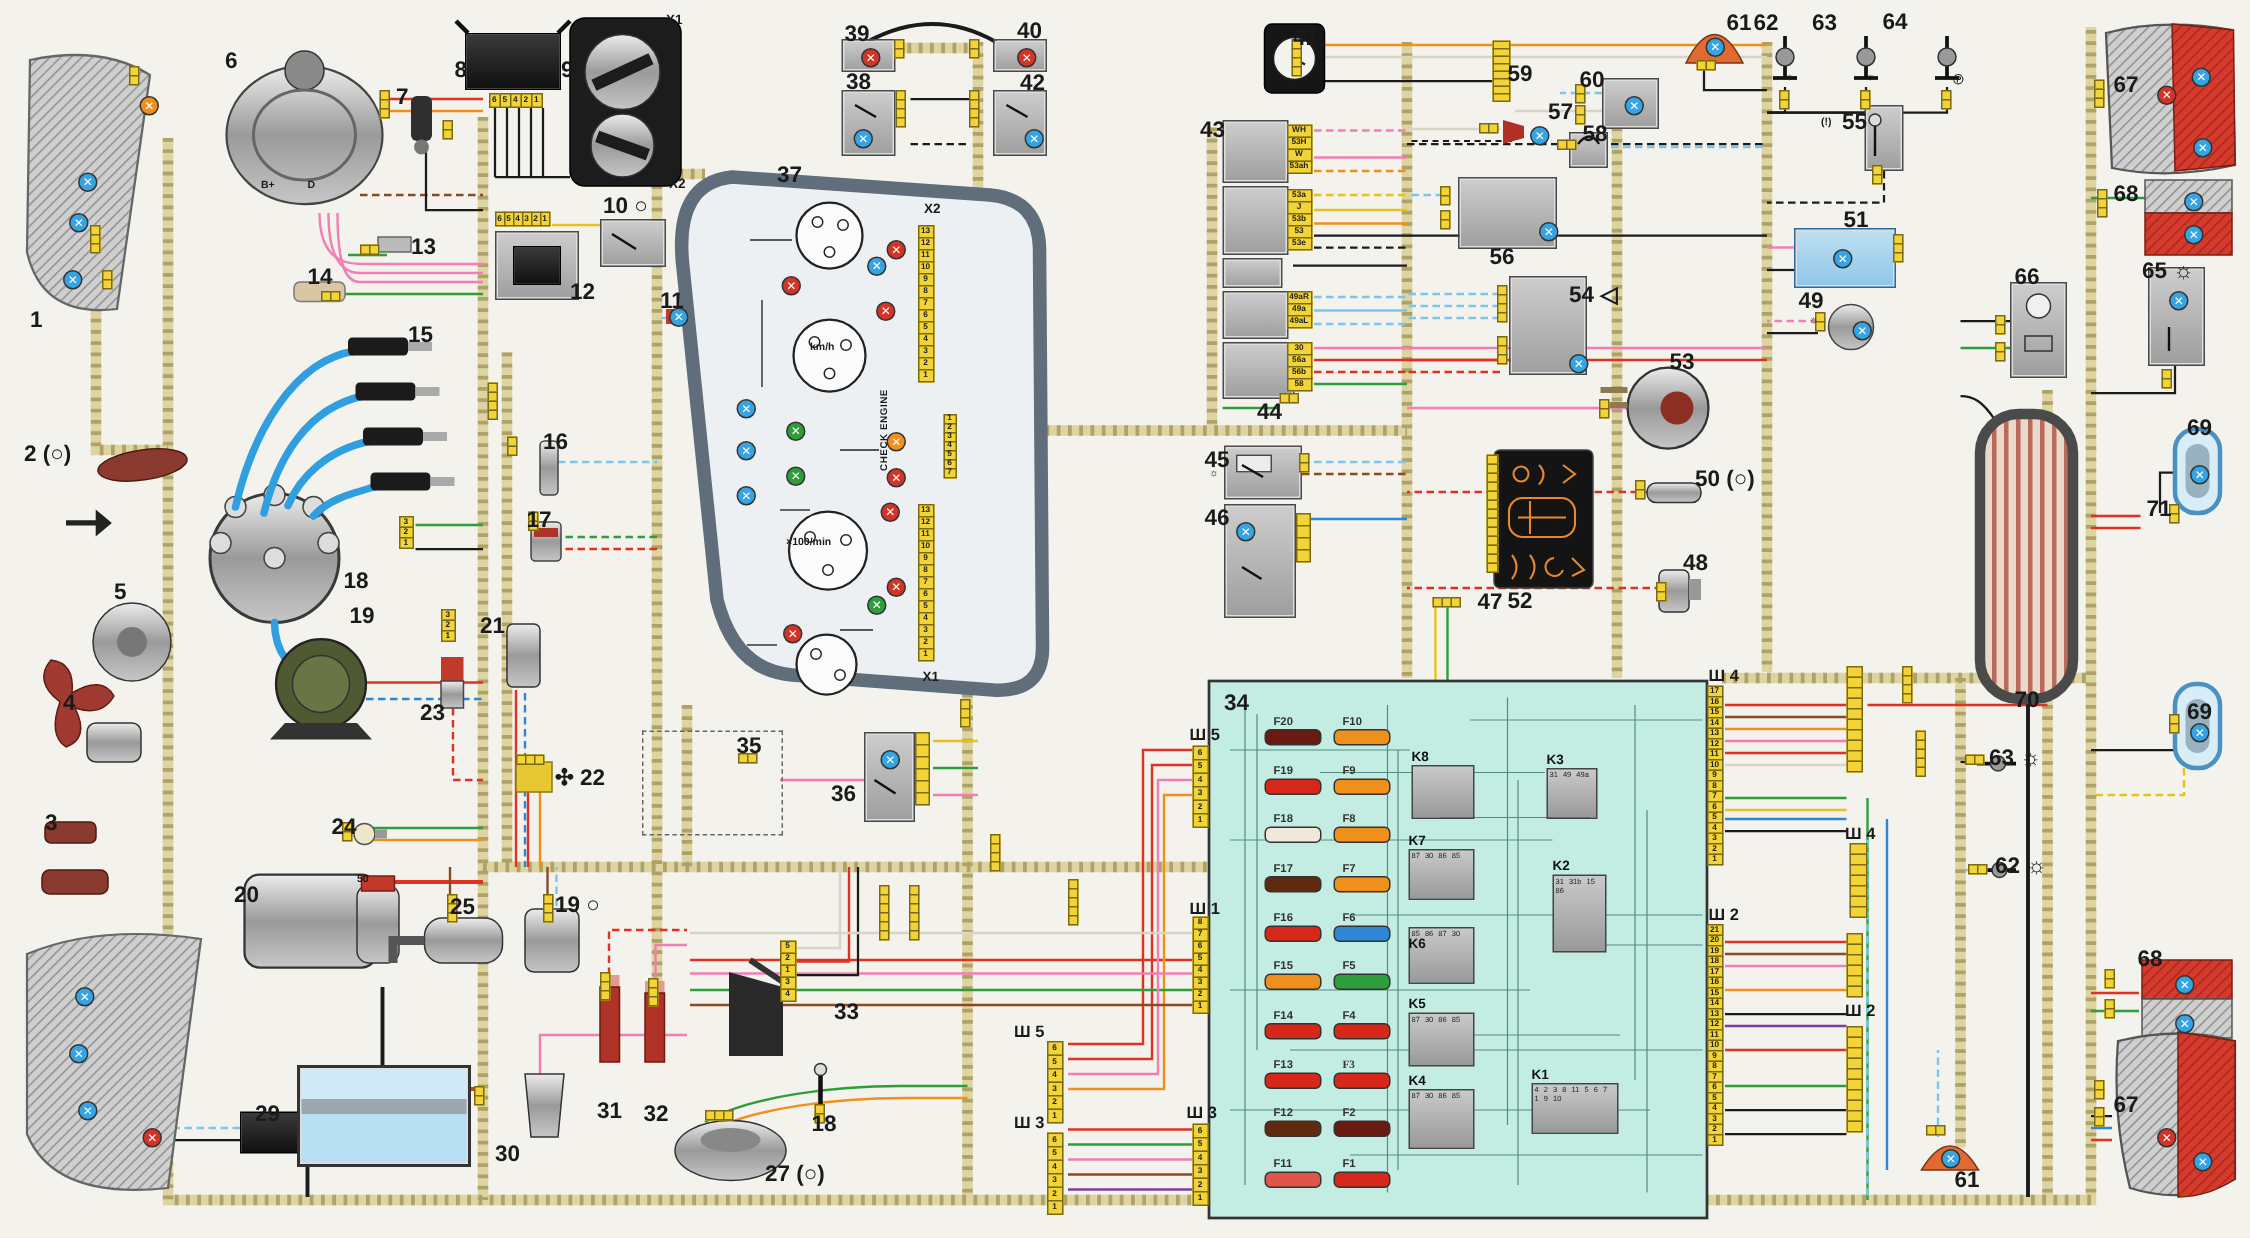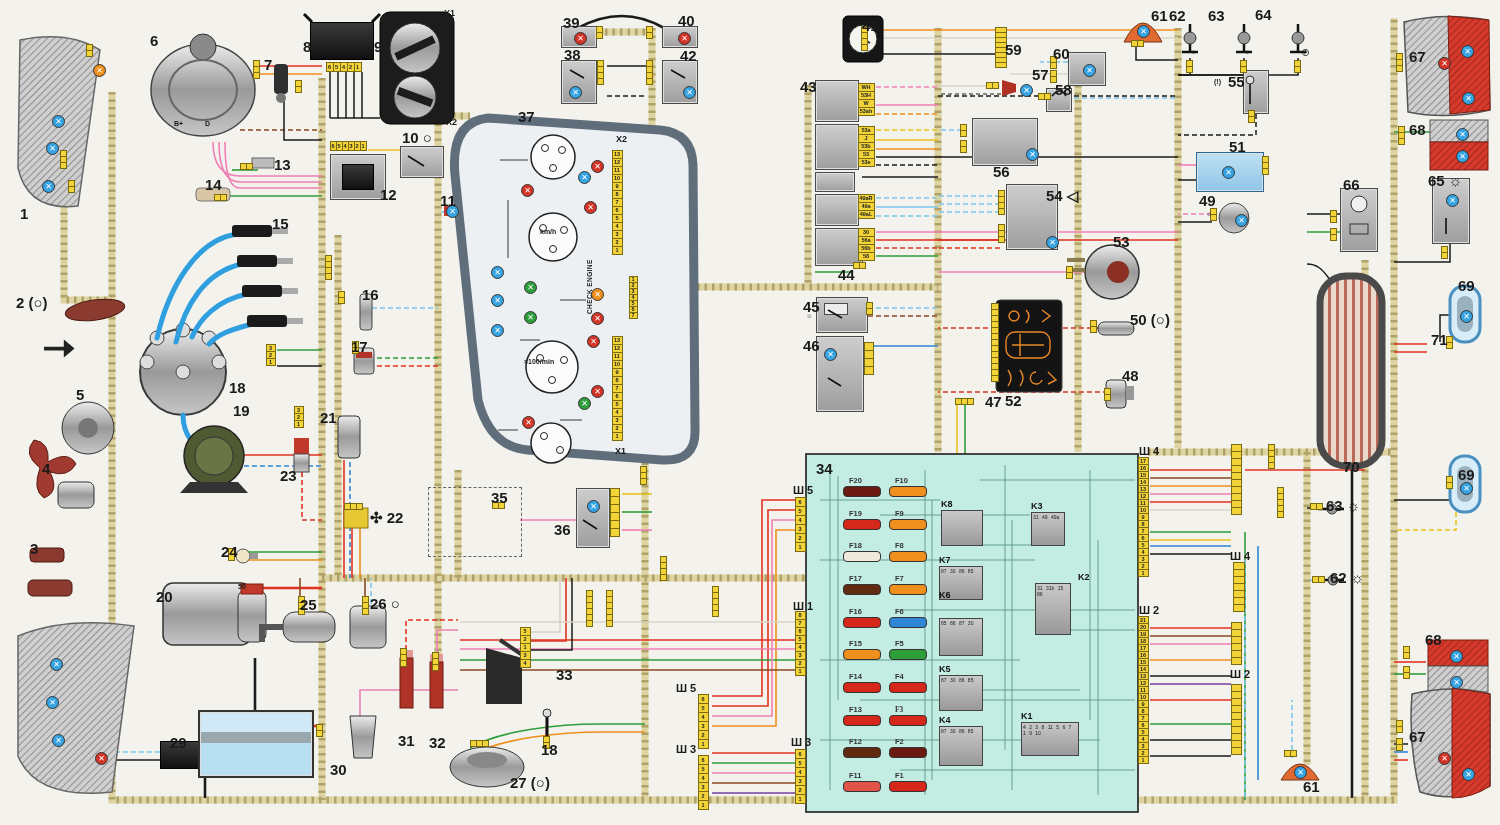--- a/index.html
+++ b/index.html
@@ -570,21 +570,21 @@
     <div class="marker m-n" style="left: 362px; top: 286px;">16</div>
     <div class="marker m-n" style="left: 351px; top: 338px;">17</div>
     <div class="marker m-n" style="left: 229px; top: 379px;">18</div>
     <div class="marker m-n" style="left: 233px; top: 402px;">19</div>
     <div class="marker m-n" style="left: 156px; top: 588px;">20</div>
     <div class="marker m-n" style="left: 320px; top: 409px;">21</div>
     <div class="marker m-n" style="left: 370px; top: 509px;">✣ 22</div>
     <div class="marker m-n" style="left: 280px; top: 467px;">23</div>
     <div class="marker m-n" style="left: 221px; top: 543px;">24</div>
     <div class="marker m-n" style="left: 300px; top: 596px;">25</div>
-    <div class="marker m-n" style="left: 370px; top: 595px;">26 ○</div>
+    <div class="marker m-n" style="left: 370px; top: 595px;">19 ○</div>
     <div class="marker m-n" style="left: 510px; top: 774px;">27 (○)</div>
     <div class="marker m-n" style="left: 541px; top: 741px;">18</div>
     <div class="marker m-n" style="left: 170px; top: 734px;">29</div>
     <div class="marker m-n" style="left: 330px; top: 761px;">30</div>
     <div class="marker m-n" style="left: 398px; top: 732px;">31</div>
     <div class="marker m-n" style="left: 429px; top: 734px;">32</div>
     <div class="marker m-n" style="left: 556px; top: 666px;">33</div>
     <div class="marker m-n" style="left: 816px; top: 460px;">34</div>
     <div class="marker m-n" style="left: 491px; top: 489px;">35</div>
     <div class="marker m-n" style="left: 554px; top: 521px;">36</div>
@@ -1343,34 +1343,34 @@
     <div class="fuselabel" style="left: 895px; top: 771px;">F1</div>
     <div class="relay" style="left: 941px; top: 510px; width: 40px; height: 34px;"></div>
     <div class="relaylabel" style="left: 941px; top: 499px;">K8</div>
     <div class="relay" style="left: 939px; top: 566px; width: 42px; height: 32px;">
       <div class="relaypins">87 30 86 85</div>
     </div>
     <div class="relaylabel" style="left: 939px; top: 555px;">K7</div>
     <div class="relay" style="left: 939px; top: 618px; width: 42px; height: 36px;">
       <div class="relaypins">85 86 87 30</div>
     </div>
-    <div class="relaylabel" style="left: 939px; top: 590px;">K6</div>
+    <div class="relaylabel" style="left: 939px; top: 624px;">K6</div>
     <div class="relay" style="left: 939px; top: 675px; width: 42px; height: 34px;">
       <div class="relaypins">87 30 86 85</div>
     </div>
     <div class="relaylabel" style="left: 939px; top: 664px;">K5</div>
     <div class="relay" style="left: 939px; top: 726px; width: 42px; height: 38px;">
       <div class="relaypins">87 30 86 85</div>
     </div>
     <div class="relaylabel" style="left: 939px; top: 715px;">K4</div>
     <div class="relay" style="left: 1031px; top: 512px; width: 32px; height: 32px;">
       <div class="relaypins">31 49 49a</div>
     </div>
     <div class="relaylabel" style="left: 1031px; top: 501px;">K3</div>
     <div class="relay" style="left: 1035px; top: 583px; width: 34px; height: 50px;">
       <div class="relaypins">31 31b 15 86</div>
     </div>
-    <div class="relaylabel" style="left: 1078px; top: 572px; text-align: center;">K2</div>
+    <div class="relaylabel" style="left: 1035px; top: 572px; text-align: center;">K2</div>
     <div class="relay" style="left: 1021px; top: 722px; width: 56px; height: 32px;">
       <div class="relaypins">4 2 3 8 11 5 6 7 1 9 10</div>
     </div>
     <div class="relaylabel" style="left: 1021px; top: 711px;">K1</div>
   </div>
 
 </body></html>

